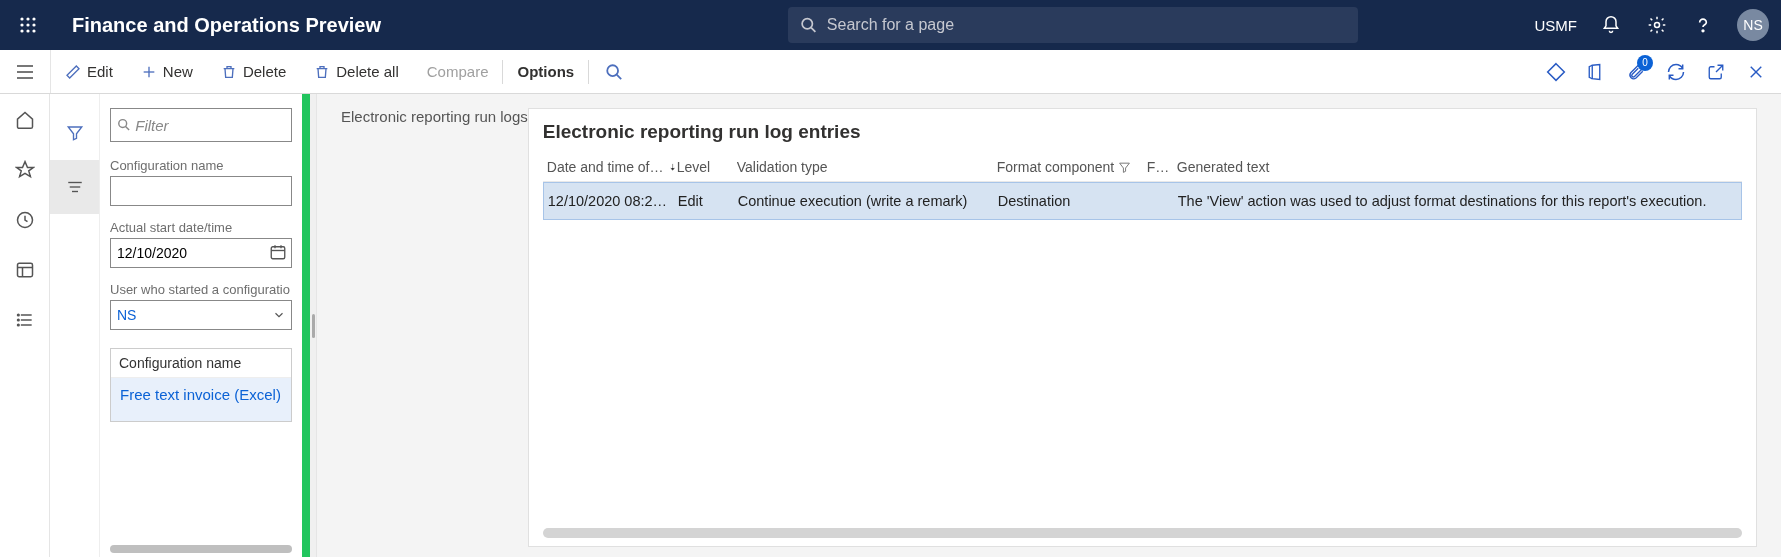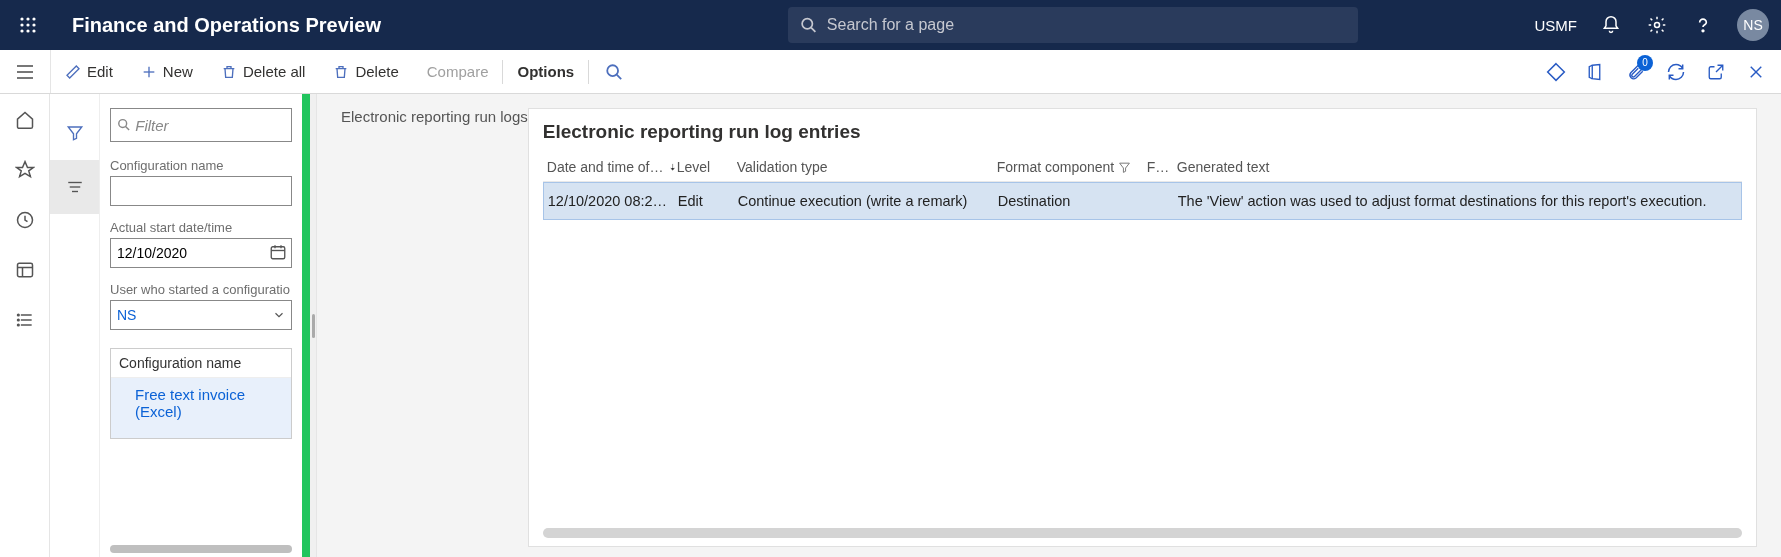--- a/index.html
+++ b/index.html
@@ -53,21 +53,21 @@
 .fld-label{font-size:13px;color:#6e6e6e;margin-bottom:3px;display:block;}
 .fld-input{width:100%;height:30px;border:1px solid #888;padding:0 6px;font-size:14px;margin-bottom:14px;}
 .date-wrap{position:relative;}
 .date-wrap .fld-input{padding-right:30px;}
 .date-wrap .cal-ic{position:absolute;right:5px;top:5px;color:#555;cursor:pointer;}
 .select-wrap{position:relative;}
 .select-wrap .fld-input{color:#0b62d6;padding-right:28px;}
 .select-wrap .chev{position:absolute;right:6px;top:8px;color:#555;}
 .config-list{border:1px solid #ccc;margin-top:4px;}
 .config-list .hdr{padding:6px 8px;font-size:14px;color:#333;border-bottom:1px solid #eee;}
-.config-list .item{padding:8px 8px 18px 24px;font-size:15px;color:#0b62d6;background:#e8f0fb;}
+.config-list .item{padding:8px 8px 18px 9px;font-size:15px;color:#0b62d6;background:#e8f0fb;}
 .hsplit { width:6px; background:#f0f0f0; position:relative; display:flex; align-items:center; justify-content:center;}
 .hsplit .grip{width:3px;height:24px;background:#aaa;border-radius:2px;cursor:col-resize;}
 
 .bottom-scroll { position:absolute; bottom:4px; left:10px; right:10px; height:8px; background:#bfbfbf; border-radius:4px; }
 
 
 .main { flex:1; padding: 14px 24px 10px 24px; overflow:hidden; display:flex; }
 .breadcrumb-title{font-size:15px;color:#555;margin-bottom:16px;}
 .card{background:#fff;border:1px solid #e0e0e0;flex:1;display:flex;flex-direction:column;padding:10px 14px 8px 14px;position:relative;min-height:0;}
 .card-title{font-size:19px;font-weight:600;padding:2px 0 10px 0;}
@@ -158,27 +158,27 @@
       <svg width="16" height="16" viewBox="0 0 24 24" stroke="currentColor" stroke-width="2">
           <line x1="12" y1="4" x2="12" y2="20"></line>
           <line x1="4" y1="12" x2="20" y2="12"></line>
         </svg>
       <span>New</span>
     </div>
     <div class="action">
       <svg width="16" height="16" viewBox="0 0 24 24" fill="none" stroke="currentColor" stroke-width="2">
           <path d="M4 7h16M9 7V4h6v3M6 7l1 13h10l1-13"></path>
         </svg>
-      <span>Delete all</span>
+      <span>Delete</span>
     </div>
     <div class="action">
       <svg width="16" height="16" viewBox="0 0 24 24" fill="none" stroke="currentColor" stroke-width="2">
           <path d="M4 7h16M9 7V4h6v3M6 7l1 13h10l1-13"></path>
         </svg>
-      <span>Delete</span>
+      <span>Delete all</span>
     </div>
     <div class="action disabled">
       <span>Compare</span>
     </div>
     <div class="divider"></div>
     <div class="action options">
       <span>Options</span>
     </div>
     <div class="divider"></div>
     <div class="search-only">

